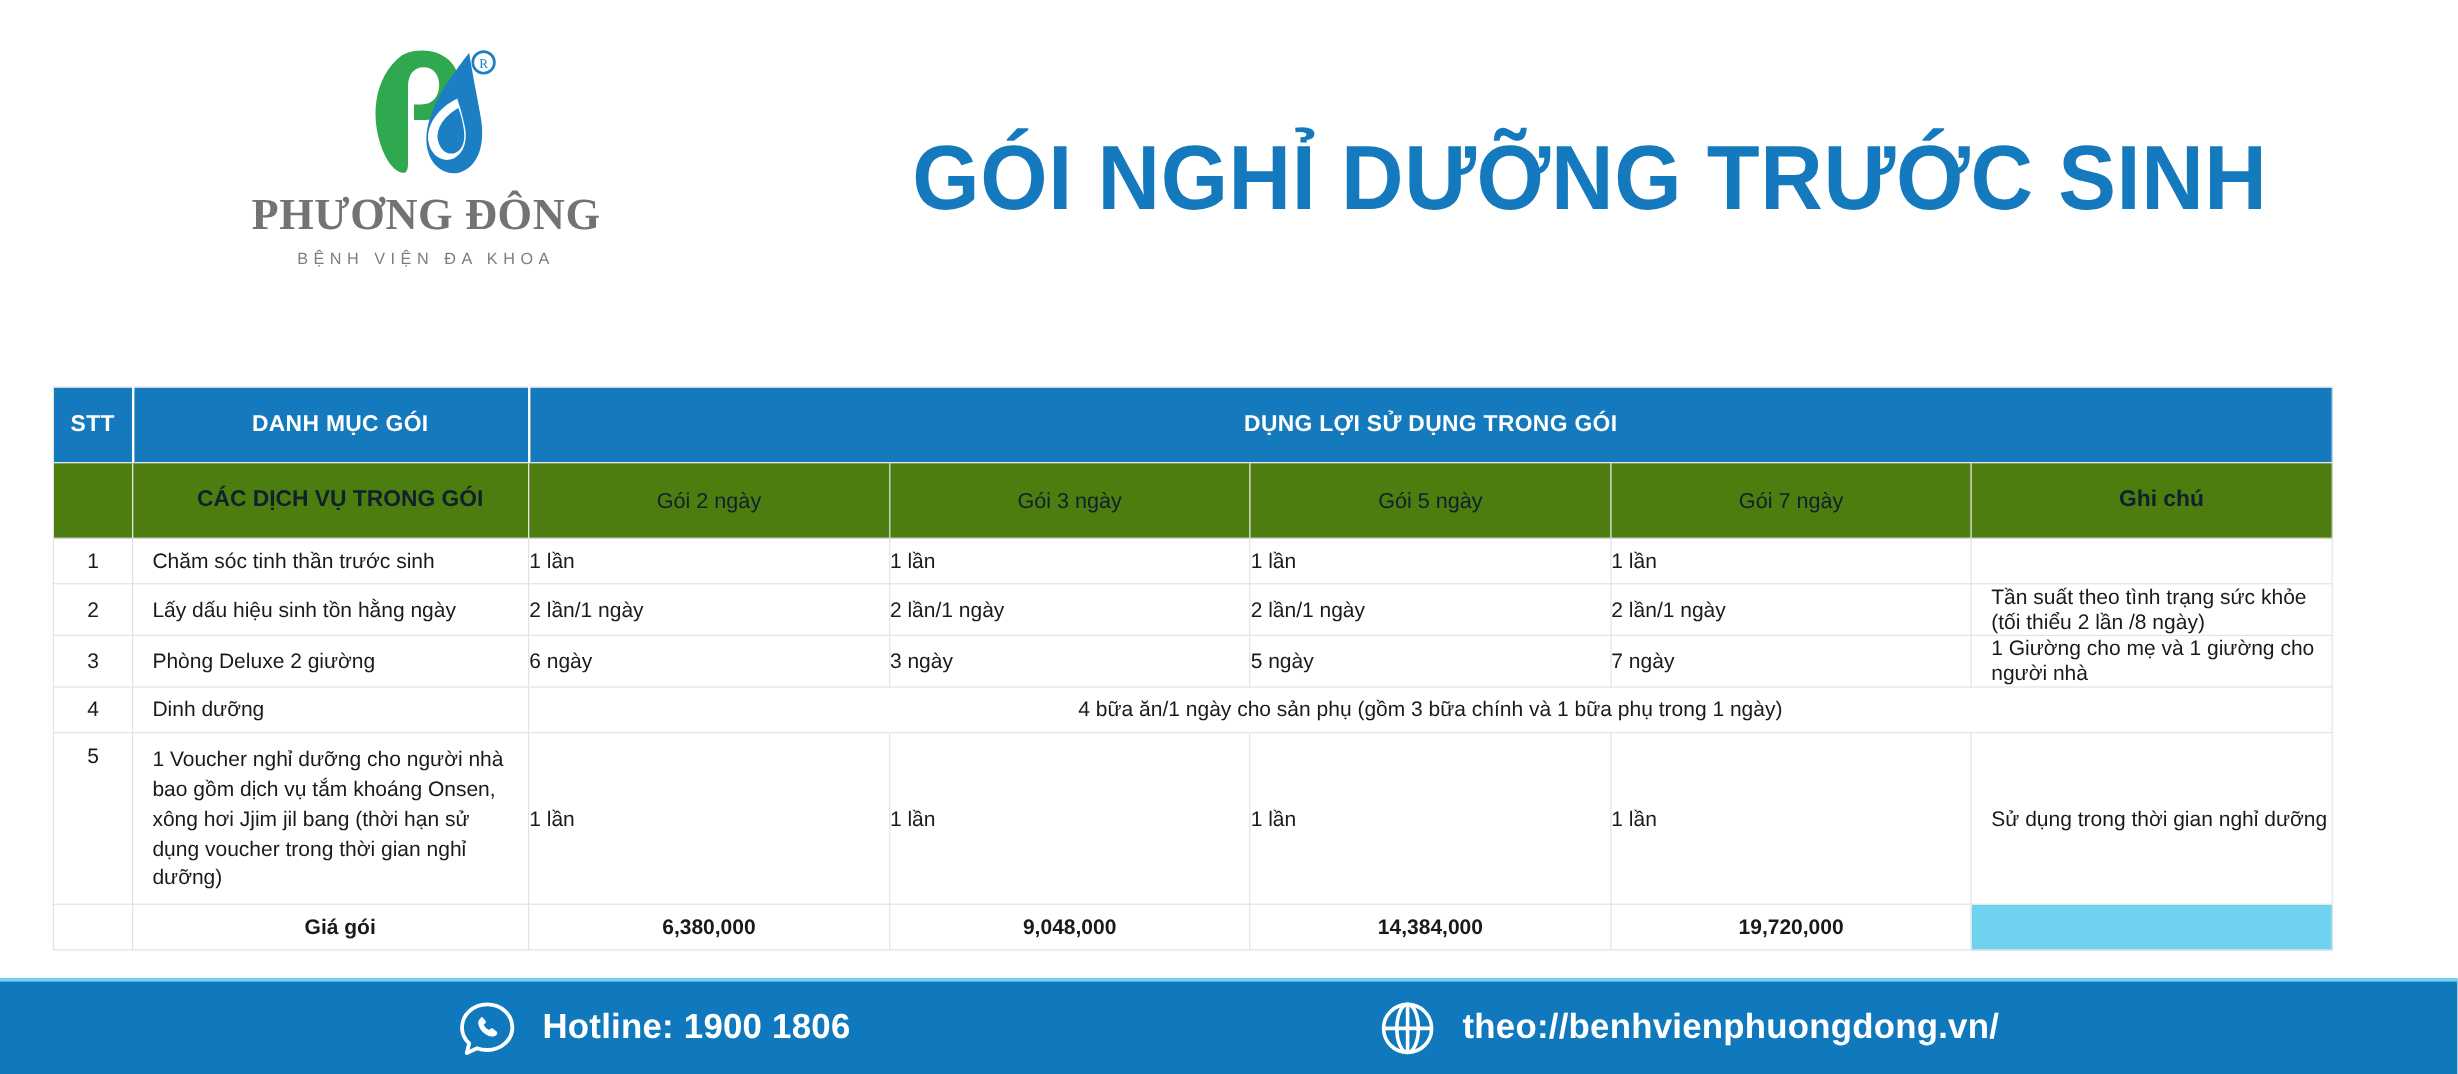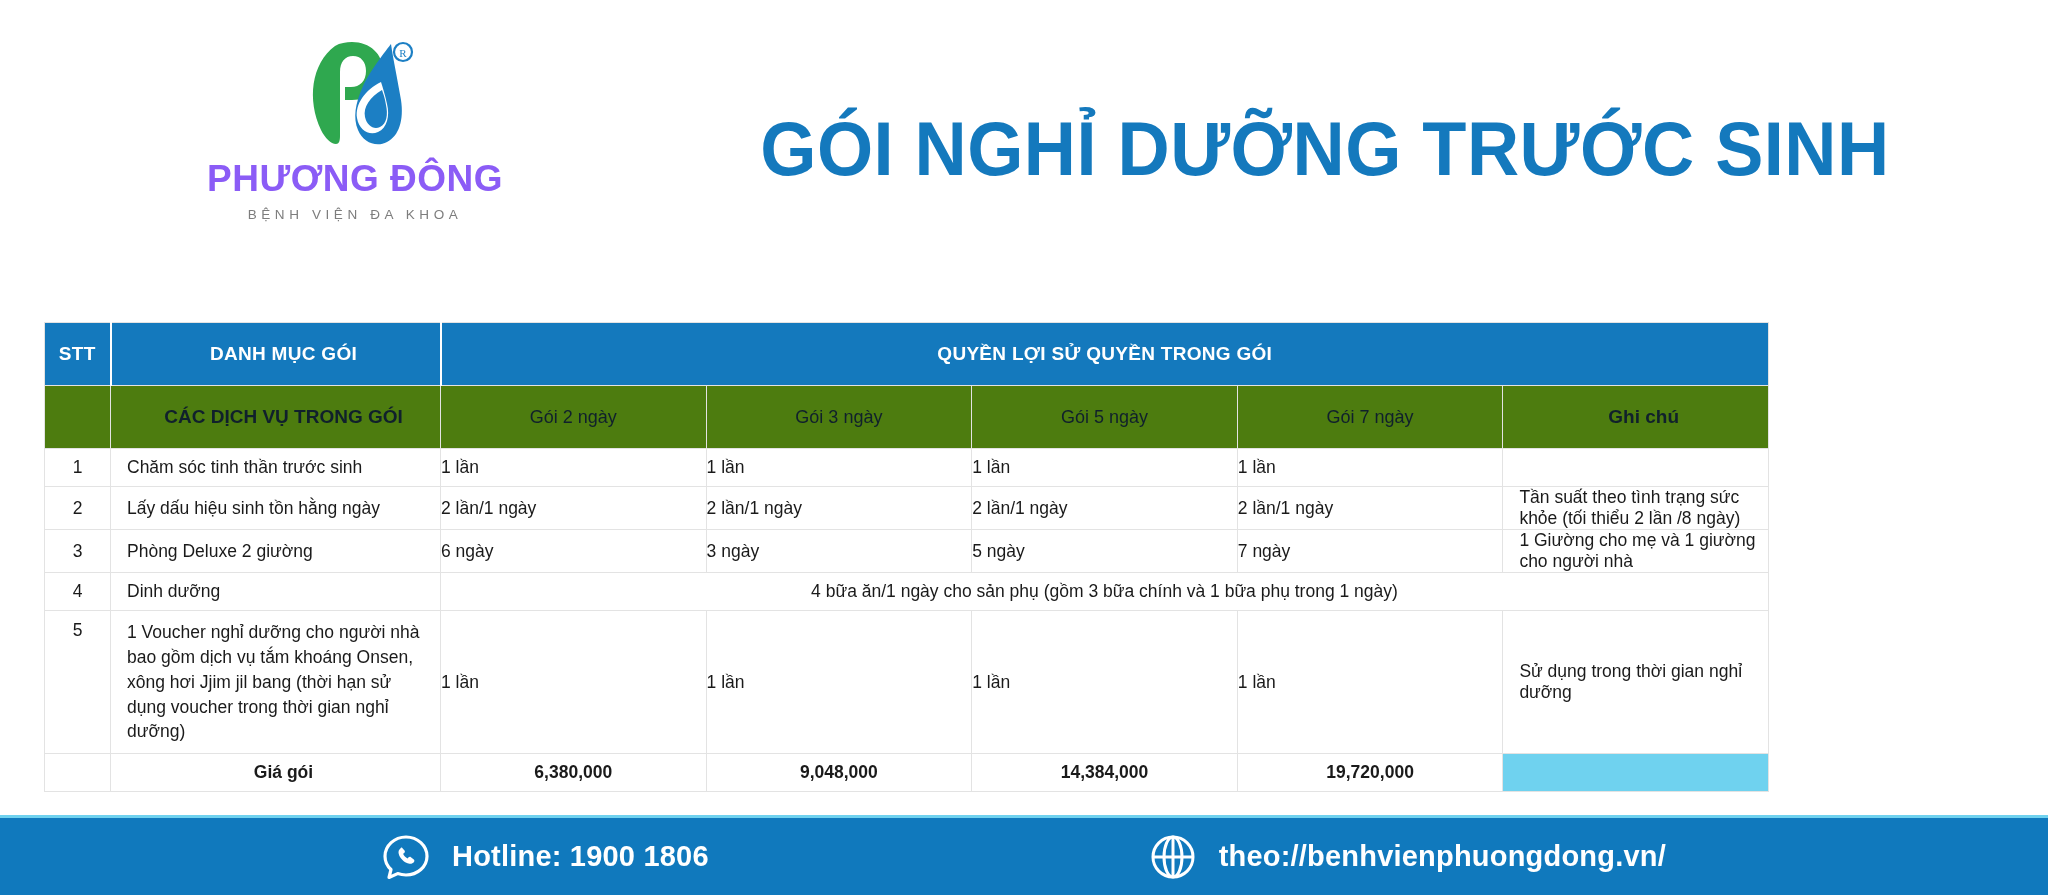--- a/index.html
+++ b/index.html
@@ -34,25 +34,25 @@
     flex-direction: column;
     align-items: center;
   }
   .logo-mark {
     position: relative;
     width: 120px;
     height: 112px;
   }
   .brand-name {
     margin-top: 8px;
-    font-family: Liberation Sans, sans-serif;
+    font-family: Liberation Serif, serif;
     font-weight: bold;
     font-size: 37px;
     letter-spacing: 0.5px;
-    color: #8b5cf6;
+    color: #737373;
     white-space: nowrap;
   }
   .brand-sub {
     margin-top: 7px;
     font-size: 13.5px;
     letter-spacing: 4.6px;
     color: #7d7d7d;
     white-space: nowrap;
     font-weight: normal;
   }
@@ -72,21 +72,21 @@
   }
 
   
   .table-wrap {
     position: absolute;
     left: 44px;
     top: 322px;
     width: 1900px;
   }
   table.pkg {
-    width: 1725px;
+    width: 1900px;
     border-collapse: collapse;
     table-layout: fixed;
     border-radius: 16px;
   }
   table.pkg td, table.pkg th {
     border: 1px solid #e3e3e3;
     padding: 0;
     vertical-align: middle;
   }
   
@@ -199,21 +199,21 @@
 
     <div class="title">GÓI NGHỈ DƯỠNG TRƯỚC SINH</div>
   </div>
 
   <div class="table-wrap">
     <table class="pkg">
       <thead>
         <tr class="hdr1">
           <td class="c-stt sep">STT</td>
           <td class="c-name sep" style="text-align:center">DANH MỤC GÓI</td>
-          <td colspan="5">QUYỀN LỢI SỬ QUYỀN TRONG GÓI</td>
+          <td colspan="5">DỤNG LỢI SỬ DỤNG TRONG GÓI</td>
         </tr>
         <tr class="hdr2">
           <td class="c-stt"></td>
           <td class="c-name bold" style="text-align:center">CÁC DỊCH VỤ TRONG GÓI</td>
           <td class="c-pkg">Gói 2 ngày</td>
           <td class="c-pkg">Gói 3 ngày</td>
           <td class="c-pkg">Gói 5 ngày</td>
           <td class="c-pkg">Gói 7 ngày</td>
           <td class="c-note bold" style="text-align:center">Ghi chú</td>
         </tr>

